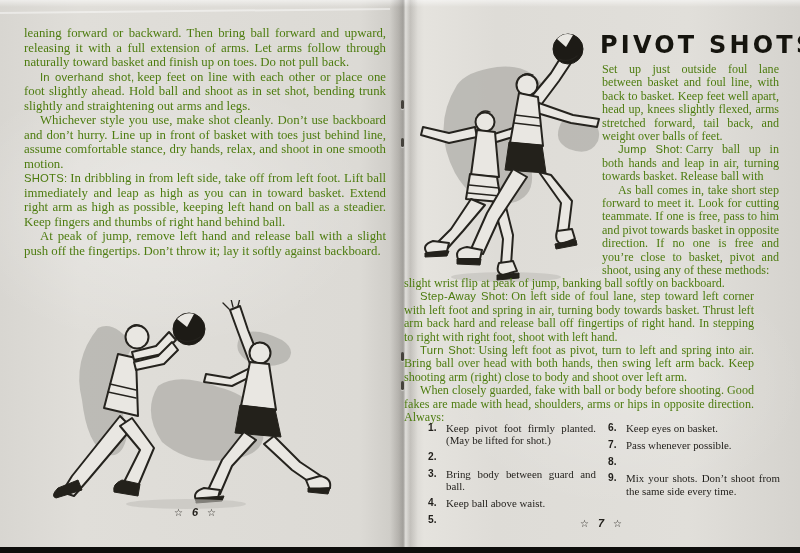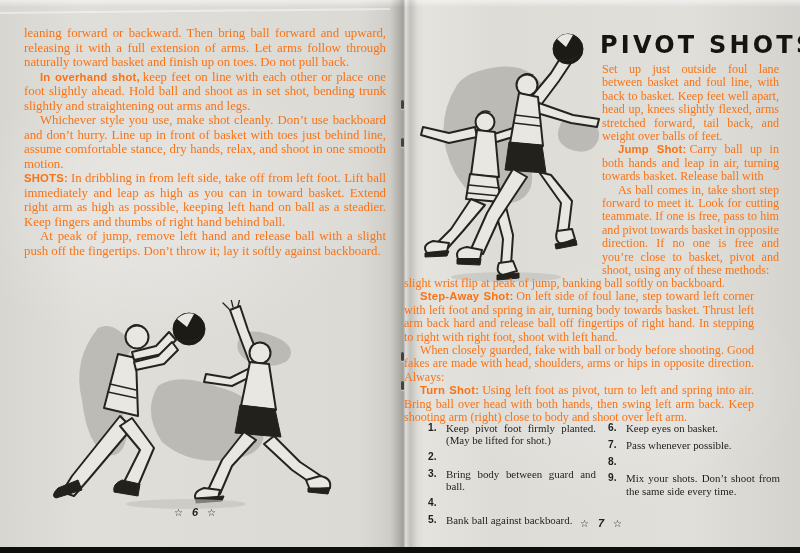--- a/index.html
+++ b/index.html
@@ -17,25 +17,25 @@
       linear-gradient(180deg,#e3e1dc 0%,#dcdad5 45%,#d9d7d2 100%);
   }
   .top-edge { position:absolute; left:0; top:0; width:800px; height:7px;
     background:linear-gradient(180deg, rgba(255,255,255,.55), rgba(255,255,255,0)); }
   .crease { position:absolute; left:0; top:10px; width:390px; height:2px;
     background:rgba(255,255,255,.45); transform:rotate(-.6deg); }
   .gutter { position:absolute; left:390px; top:0; width:28px; height:547px;
     background:linear-gradient(90deg, rgba(0,0,0,0), rgba(55,50,45,.16) 32%, rgba(30,28,25,.26) 47%, rgba(255,255,255,.30) 56%, rgba(55,50,45,.12) 72%, rgba(0,0,0,0)); }
   .staple { position:absolute; left:401px; width:3px; height:9px; background:#45423c; border-radius:1.5px; box-shadow:0 1px 1px rgba(255,255,255,.5); }
 
-  .body-text { color:#f97316; text-align:justify; }
+  .body-text { color:#4d7c0f; text-align:justify; }
   .body-text p { margin:0; }
   .indent { text-indent:16px; }
   .gap-before { margin-top:13px; }
-  .lead { font-family:"Liberation Sans", sans-serif; font-weight:bold; font-size:11.3px; letter-spacing:.2px; }
+  .lead { font-family:"Liberation Sans", sans-serif; font-weight:normal; font-size:11.3px; letter-spacing:.2px; }
   .lead:not(:empty) { margin-right:3px; }
 
   .left-col  { position:absolute; left:24px;  top:26px;  width:362px; font-size:12.8px; line-height:14.5px; }
   .right-col { position:absolute; left:602px; top:63px;  width:177px; font-size:12.1px; line-height:13.4px; }
   .right-full{ position:absolute; left:404px; top:277px; width:350px; font-size:12.1px; line-height:13.4px; }
 
   .page-title {
     position:absolute; left:600px; top:30px; width:200px;
     font-family:"DejaVu Sans", sans-serif; font-weight:bold;
     font-size:24px; letter-spacing:3.2px; color:#16150f; white-space:nowrap;
@@ -176,42 +176,42 @@
 
 <div class="right-col body-text">
   <p><span class="lead"></span><span>Set up just outside foul lane between basket and foul line, with back to basket. Keep feet well apart, head up, knees slightly flexed, arms stretched forward, tail back, and weight over balls of feet.</span></p>
   <p class="indent"><span class="lead">Jump Shot:</span><span>Carry ball up in both hands and leap in air, turning towards basket. Release ball with</span></p>
   <p class="indent"><span class="lead"></span><span>As ball comes in, take short step forward to meet it. Look for cutting teammate. If one is free, pass to him and pivot towards basket in opposite direction. If no one is free and you’re close to basket, pivot and shoot, using any of these methods:</span></p>
 </div>
 
 <div class="right-full body-text">
   <p><span class="lead"></span><span>slight wrist flip at peak of jump, banking ball softly on backboard.</span></p>
   <p class="indent"><span class="lead">Step-Away Shot:</span><span>On left side of foul lane, step toward left corner with left foot and spring in air, turning body towards basket. Thrust left arm back hard and release ball off fingertips of right hand. In stepping to right with right foot, shoot with left hand.</span></p>
+  <p class="indent"><span class="lead">Turn Shot:</span><span>Using left foot as pivot, turn to left and spring into air. Bring ball over head with both hands, then swing left arm back. Keep shooting arm (right) close to body and shoot over left arm.</span></p>
   <p class="indent"><span class="lead"></span><span>When closely guarded, fake with ball or body before shooting. Good fakes are made with head, shoulders, arms or hips in opposite direction. Always:</span></p>
-  <p class="indent"><span class="lead">Turn Shot:</span><span>Using left foot as pivot, turn to left and spring into air. Bring ball over head with both hands, then swing left arm back. Keep shooting arm (right) close to body and shoot over left arm.</span></p>
 </div>
 
 <div class="list list-left">
   <div class="list-item">
       <span class="num">1.</span>
       <span class="item-text">Keep pivot foot firmly planted. (May be lifted for shot.)</span>
     </div>
   <div class="list-item">
       <span class="num">2.</span>
     </div>
   <div class="list-item">
       <span class="num">3.</span>
       <span class="item-text">Bring body between guard and ball.</span>
     </div>
   <div class="list-item">
       <span class="num">4.</span>
+      <span class="item-text">Keep ball above waist.</span>
     </div>
   <div class="list-item">
       <span class="num">5.</span>
-      <span class="item-text">Bank ball against backboard.</span>
     </div>
 </div>
 
 <div class="list list-right">
   <div class="list-item">
       <span class="num">6.</span>
       <span class="item-text">Keep eyes on basket.</span>
     </div>
   <div class="list-item">
       <span class="num">7.</span>

